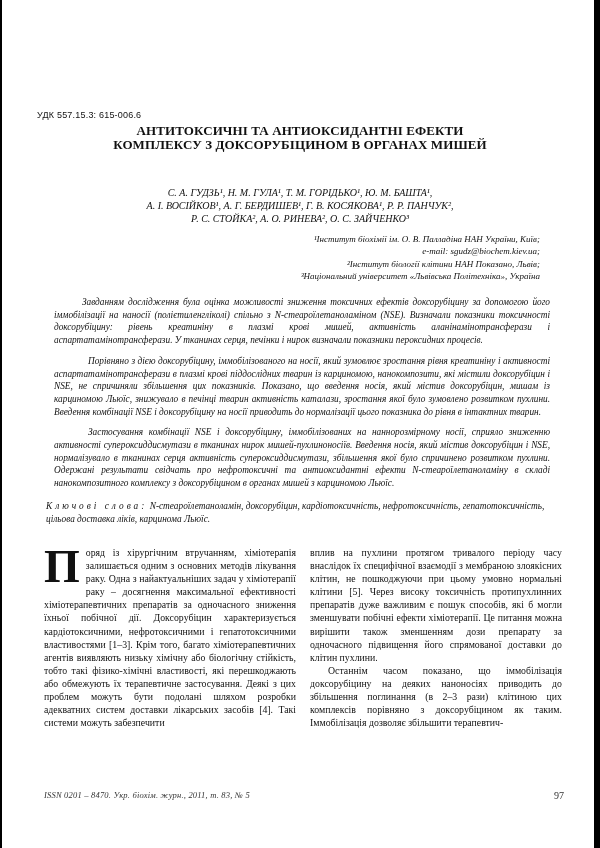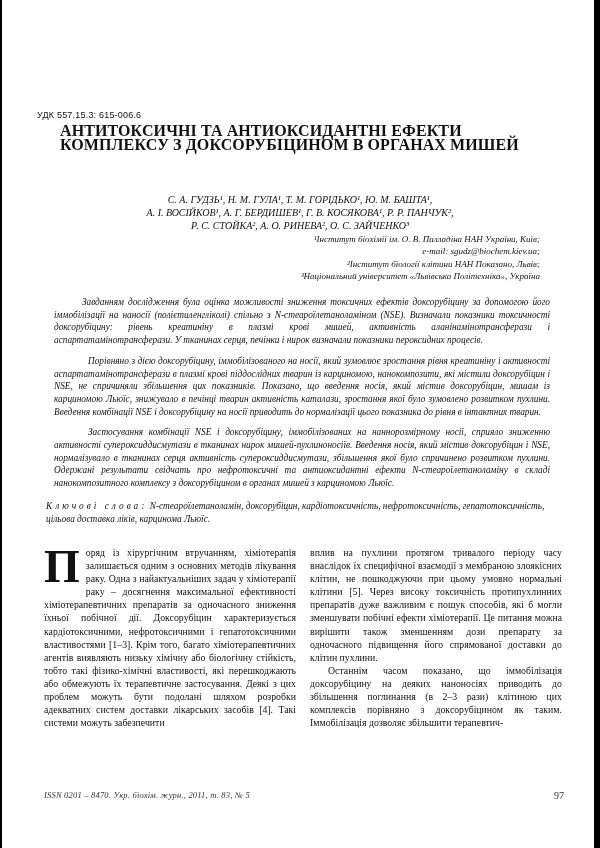--- a/index.html
+++ b/index.html
@@ -1,24 +1,24 @@
 <!DOCTYPE html>
 <html><head>
 <meta charset="utf-8">
 <style>
   html, body { margin: 0; padding: 0; background: #ffffff; }
   body { width: 600px; height: 848px; position: relative; overflow: hidden;
          font-family: "Liberation Serif", "DejaVu Serif", serif; color: #111; }
   .edge-left { position: absolute; left: 0; top: 0; width: 2px; height: 848px; background: #000; }
   .edge-right { position: absolute; right: 0; top: 0; width: 6px; height: 848px; background: #000; }
   .udc { position: absolute; left: 37px; top: 102px; font-size: 9px; font-family: "Liberation Sans", sans-serif; letter-spacing: 0.2px; margin-top: 8px; }
-  .title { position: absolute; left: 60px; width: 480px; top: 124px; 
-           font-weight: bold; font-size: 16px; line-height: 14.2px; letter-spacing: 0.1px; }
+  .title { position: absolute; left: 60px; width: 480px; top: 124px; text-align: center;
+           font-weight: bold; font-size: 13px; line-height: 14.2px; letter-spacing: 0.1px; }
   .authors { position: absolute; left: 60px; width: 480px; top: 186px; text-align: center;
-             font-style: italic; font-size: 10px; line-height: 13px; margin-top: 7px; }
+             font-style: italic; font-size: 10px; line-height: 13px; }
   .affil { position: absolute; left: 60px; width: 480px; top: 233px; text-align: right;
            font-style: italic; font-size: 9px; line-height: 12.4px; }
   .abstract { position: absolute; left: 46px; width: 512px; top: 288px;
               font-style: italic; font-size: 9.3px; line-height: 12.7px; text-align: justify; }
   .abstract p { margin: 8px; text-indent: 34px; font-style: italic; }
   .abstract p:first-child { text-indent: 28px; }
   .keywords { position: absolute; left: 46px; width: 512px; top: 500px;
               font-style: italic; font-size: 9.3px; line-height: 13px; text-align: left; }
   .kw-label { letter-spacing: 3px; }
   .col { position: absolute; top: 546px; width: 252px; font-size: 9.8px; line-height: 13.1px;

